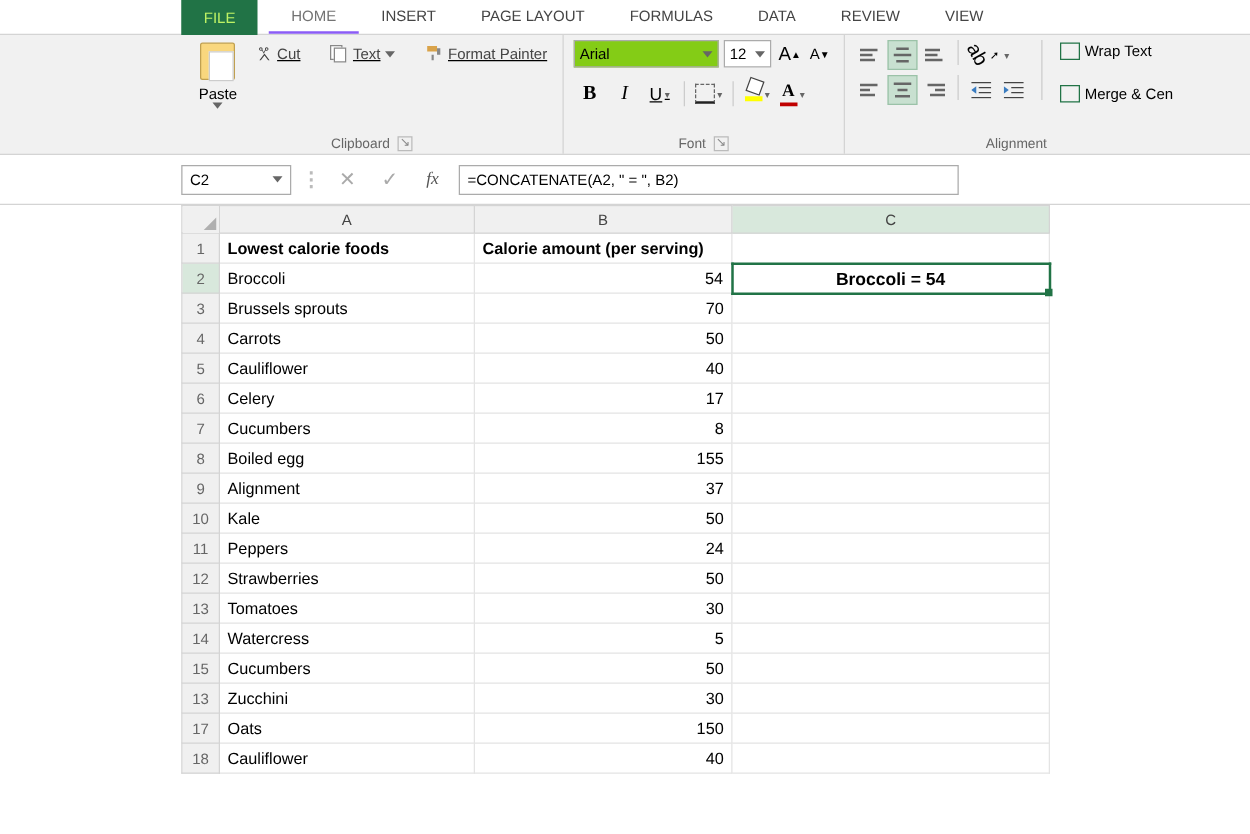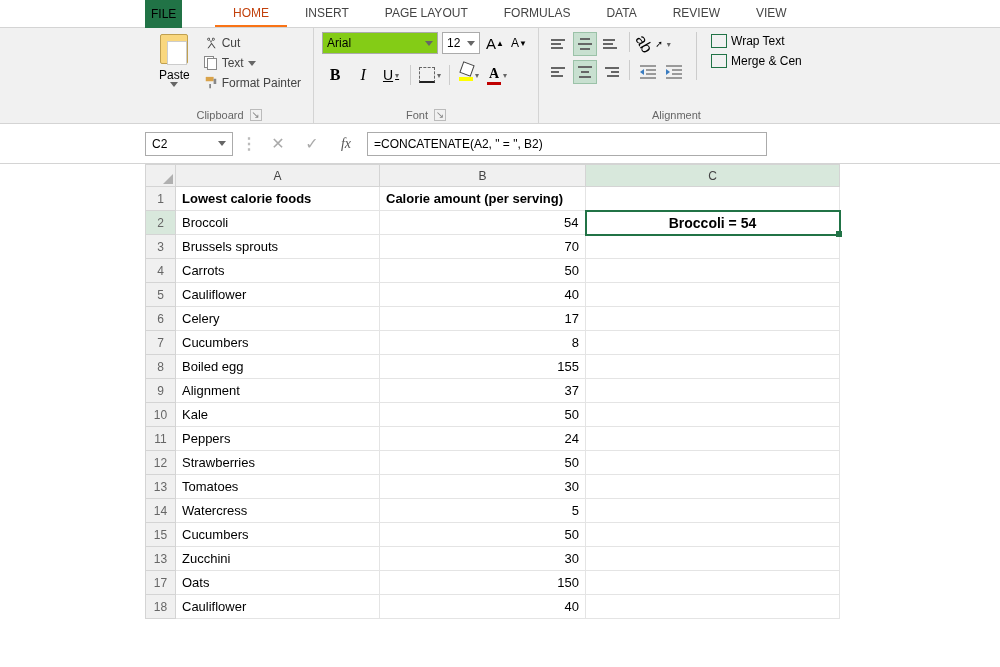--- a/index.html
+++ b/index.html
@@ -1,36 +1,36 @@
 <!DOCTYPE html>
 <html><head>
   <meta charset="utf-8">
   <style>
     * { margin: 0; padding: 0; box-sizing: border-box; font-family: 'Segoe UI', Arial, sans-serif; }
     body { background: #fff; width: 1000px; height: 667px; overflow: hidden; }
 
     
     .tabs { display: flex; height: 28px; border-bottom: 1px solid #d4d4d4; padding-left: 145px; }
-    .tab-file { position: absolute; left: 145px; top: 0; background: #217346; color: #000000; padding: 6px 6px; font-size: 12px; height: 28px; display: flex; align-items: center; }
+    .tab-file { position: absolute; left: 145px; top: 0; background: #217346; color: #bef264; padding: 6px 18px; font-size: 12px; height: 28px; display: flex; align-items: center; }
     .tabs-inner { display: flex; margin-left: 70px; }
     .tab { padding: 6px 18px; font-size: 12px; color: #444; cursor: pointer; }
-    .tab.active { color: #c2410c; border-bottom: 2px solid #f97316; }
+    .tab.active { color: #737373; border-bottom: 2px solid #8b5cf6; }
 
     
     .ribbon { display: flex; background: #f1f1f1; border-bottom: 1px solid #d4d4d4; height: 96px; padding-left: 145px; }
     .group { display: flex; flex-direction: column; border-right: 1px solid #d4d4d4; padding: 4px 8px 2px 8px; }
     .group-body { flex: 1; display: flex; align-items: flex-start; gap: 4px; }
     .group-label { font-size: 11px; color: #666; text-align: center; padding-top: 2px; display:flex; justify-content:center; align-items:center; gap:6px;}
 
     
     .paste-btn { display: flex; flex-direction: column; align-items: center; padding: 2px 6px; }
     .paste-icon { width: 28px; height: 30px; background: #f9d77e; border: 1px solid #c0a050; position: relative; border-radius: 2px; }
     .paste-icon::after { content: ''; position: absolute; top: 6px; left: 6px; width: 18px; height: 22px; background: #fff; border:1px solid #ccc; }
     .paste-label { font-size: 12px; margin-top: 4px; }
-    .clip-col { display: flex; flex-direction: column; gap: 2px; padding-top: 2px; }
+    .clip-col { display: flex; flex-direction: row; gap: 16px; padding-top: 2px; text-decoration: underline; }
     .clip-item { display: flex; align-items: center; gap: 4px; font-size: 12px; padding: 2px 4px; color:#444; }
     .scissors { width:14px; height:14px; }
 
     
     .font-row1 { display: flex; gap: 4px; align-items: center; }
     .font-name { background:#84cc16; border:1px solid #ababab; width:116px; height:22px; font-size:12px; padding:2px 4px; display:flex; align-items:center; justify-content:space-between; }
     .font-size { background:#fff; border:1px solid #ababab; width:38px; height:22px; font-size:12px; padding:2px 4px; display:flex; align-items:center; justify-content:space-between;}
     .grow-shrink { display:flex; gap:2px; }
     .gs-btn { width:22px; height:22px; display:flex; align-items:center; justify-content:center; font-family:'Times New Roman'; }
     .font-row2 { display:flex; gap:2px; align-items:center; margin-top:4px; }
@@ -44,21 +44,21 @@
     .fill-ic::before{content:''; position:absolute; top:-6px; left:2px; width:10px; height:10px; border:1px solid #444; transform:rotate(20deg); background:#fff;}
     .font-color-ic { font-family:'Times New Roman'; font-weight:bold; border-bottom:3px solid #c00000; padding:0 2px; }
 
     
     .align-row { display:flex; gap:2px; }
     .align-btn { width:24px; height:24px; display:flex; flex-direction:column; justify-content:center; gap:2px; padding:4px;}
     .align-btn.active { background:#c8e0d0; border:1px solid #9bc2a8; }
     .al-line { height:2px; background:#666; }
     .indent-btn { width:24px; height:24px; display:flex; align-items:center; justify-content:center;}
     .orient-btn { width:34px; height:24px; display:flex; align-items:center; justify-content:center; gap:2px;}
-    .wrap-merge { display:flex; flex-direction:column; gap:2px; }
+    .wrap-merge { display:flex; flex-direction:column; gap:16px; }
     .wm-item { display:flex; align-items:center; gap:4px; font-size:12px; padding:2px 4px;}
     .wrap-ic, .merge-ic { width:16px; height:14px; border:1px solid #217346; position:relative;}
 
     .launcher { font-size:10px; color:#888; border:1px solid #bbb; width:12px; height:12px; display:flex; align-items:center; justify-content:center; line-height:1; }
 
     
     .formula-bar { display:flex; align-items:center; padding:6px 0 6px 145px; border-bottom:1px solid #d4d4d4; gap:8px; height:40px;}
     .name-box { background:#fff; border:1px solid #ababab; width:88px; height:24px; font-size:12px; padding:2px 6px; display:flex; align-items:center; justify-content:space-between;}
     .fb-divider { color:#bbb; font-weight:bold; }
     .fb-btn { width:26px; height:24px; display:flex; align-items:center; justify-content:center; color:#aaa; }

